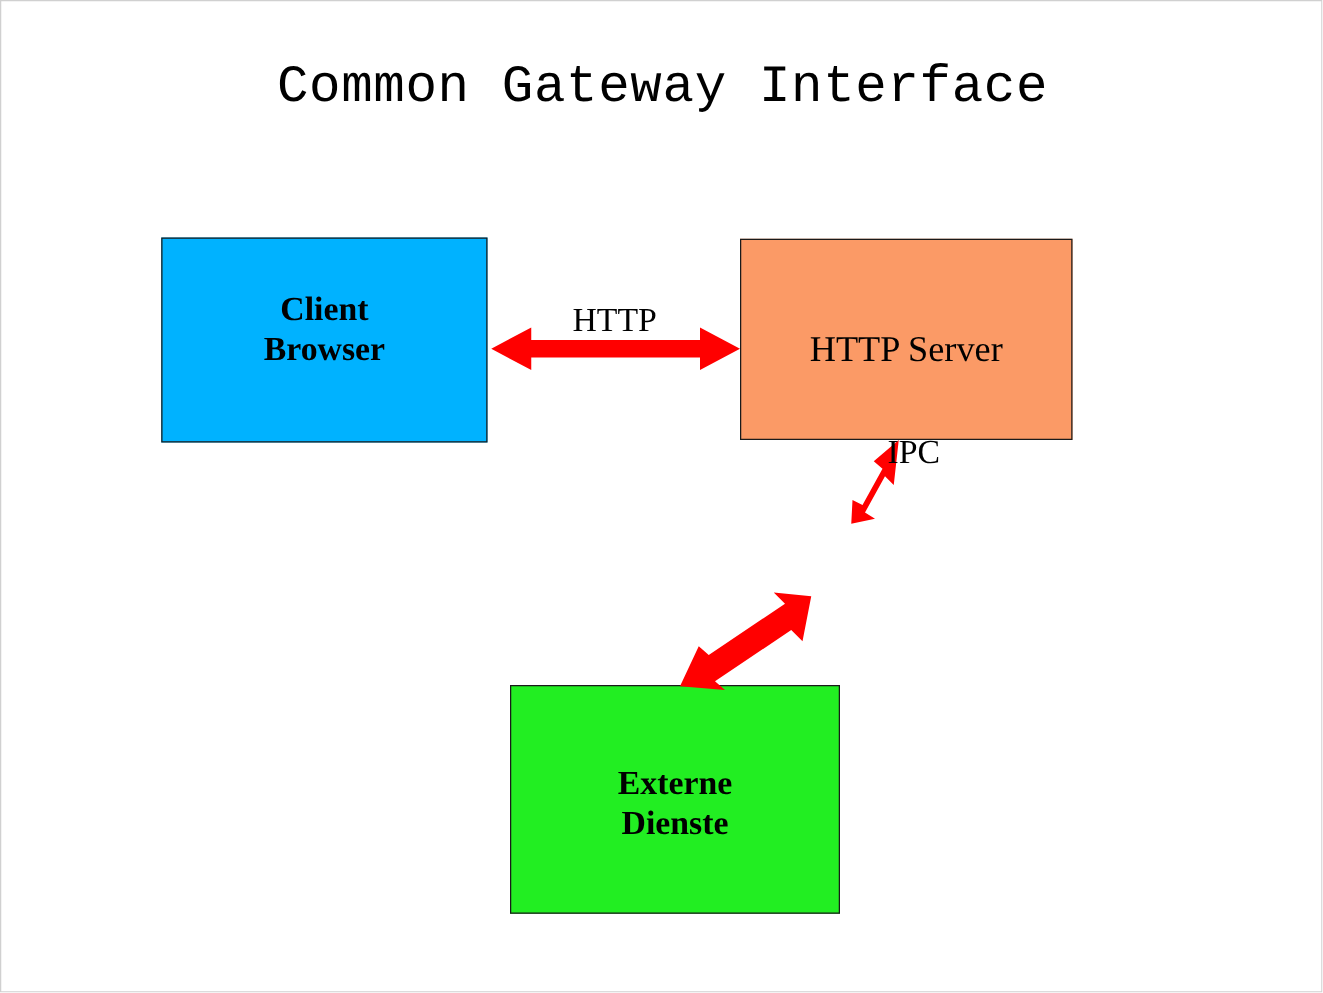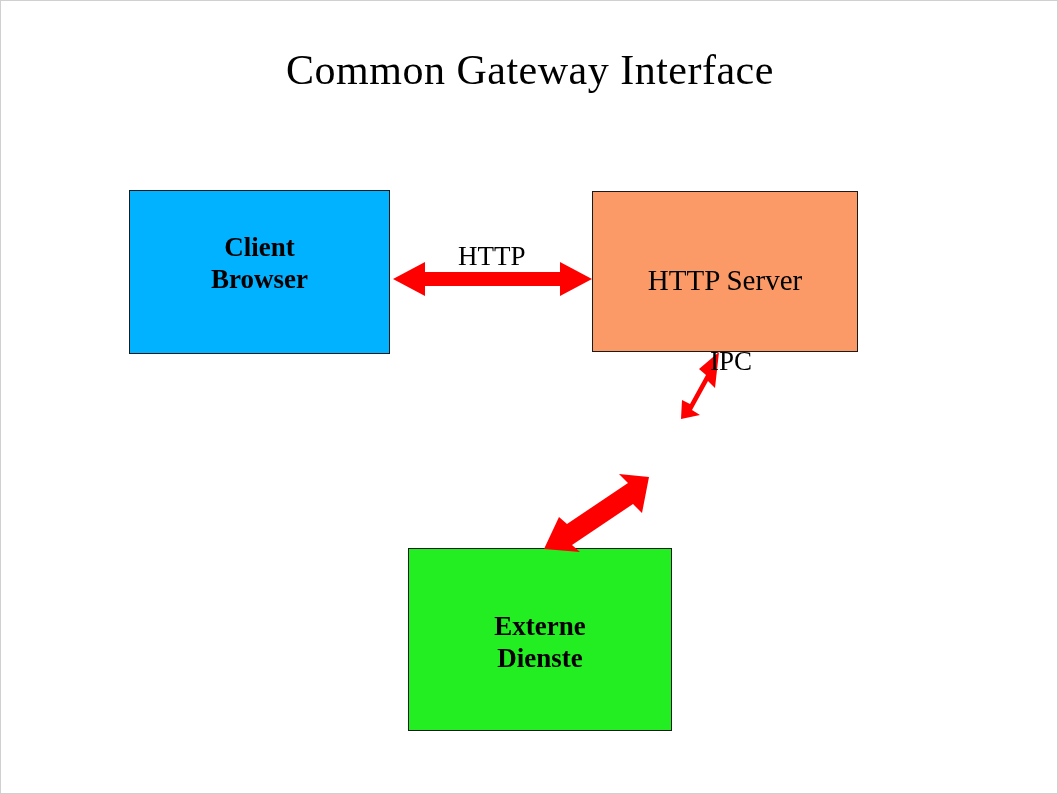--- a/index.html
+++ b/index.html
@@ -20,21 +20,21 @@
     overflow: hidden;
   }
 
   
   .slide-title {
     position: absolute;
     left: 0;
     top: 44px;
     width: 1058px;
     text-align: center;
-    font-family: Liberation Serif, serif;
+    font-family: Liberation Mono, monospace;
     font-size: 42px;
     font-weight: 400;
     color: #000000;
     letter-spacing: 0.5px;
     line-height: 50px;
     white-space: nowrap;
   }
 
   
   .node {

